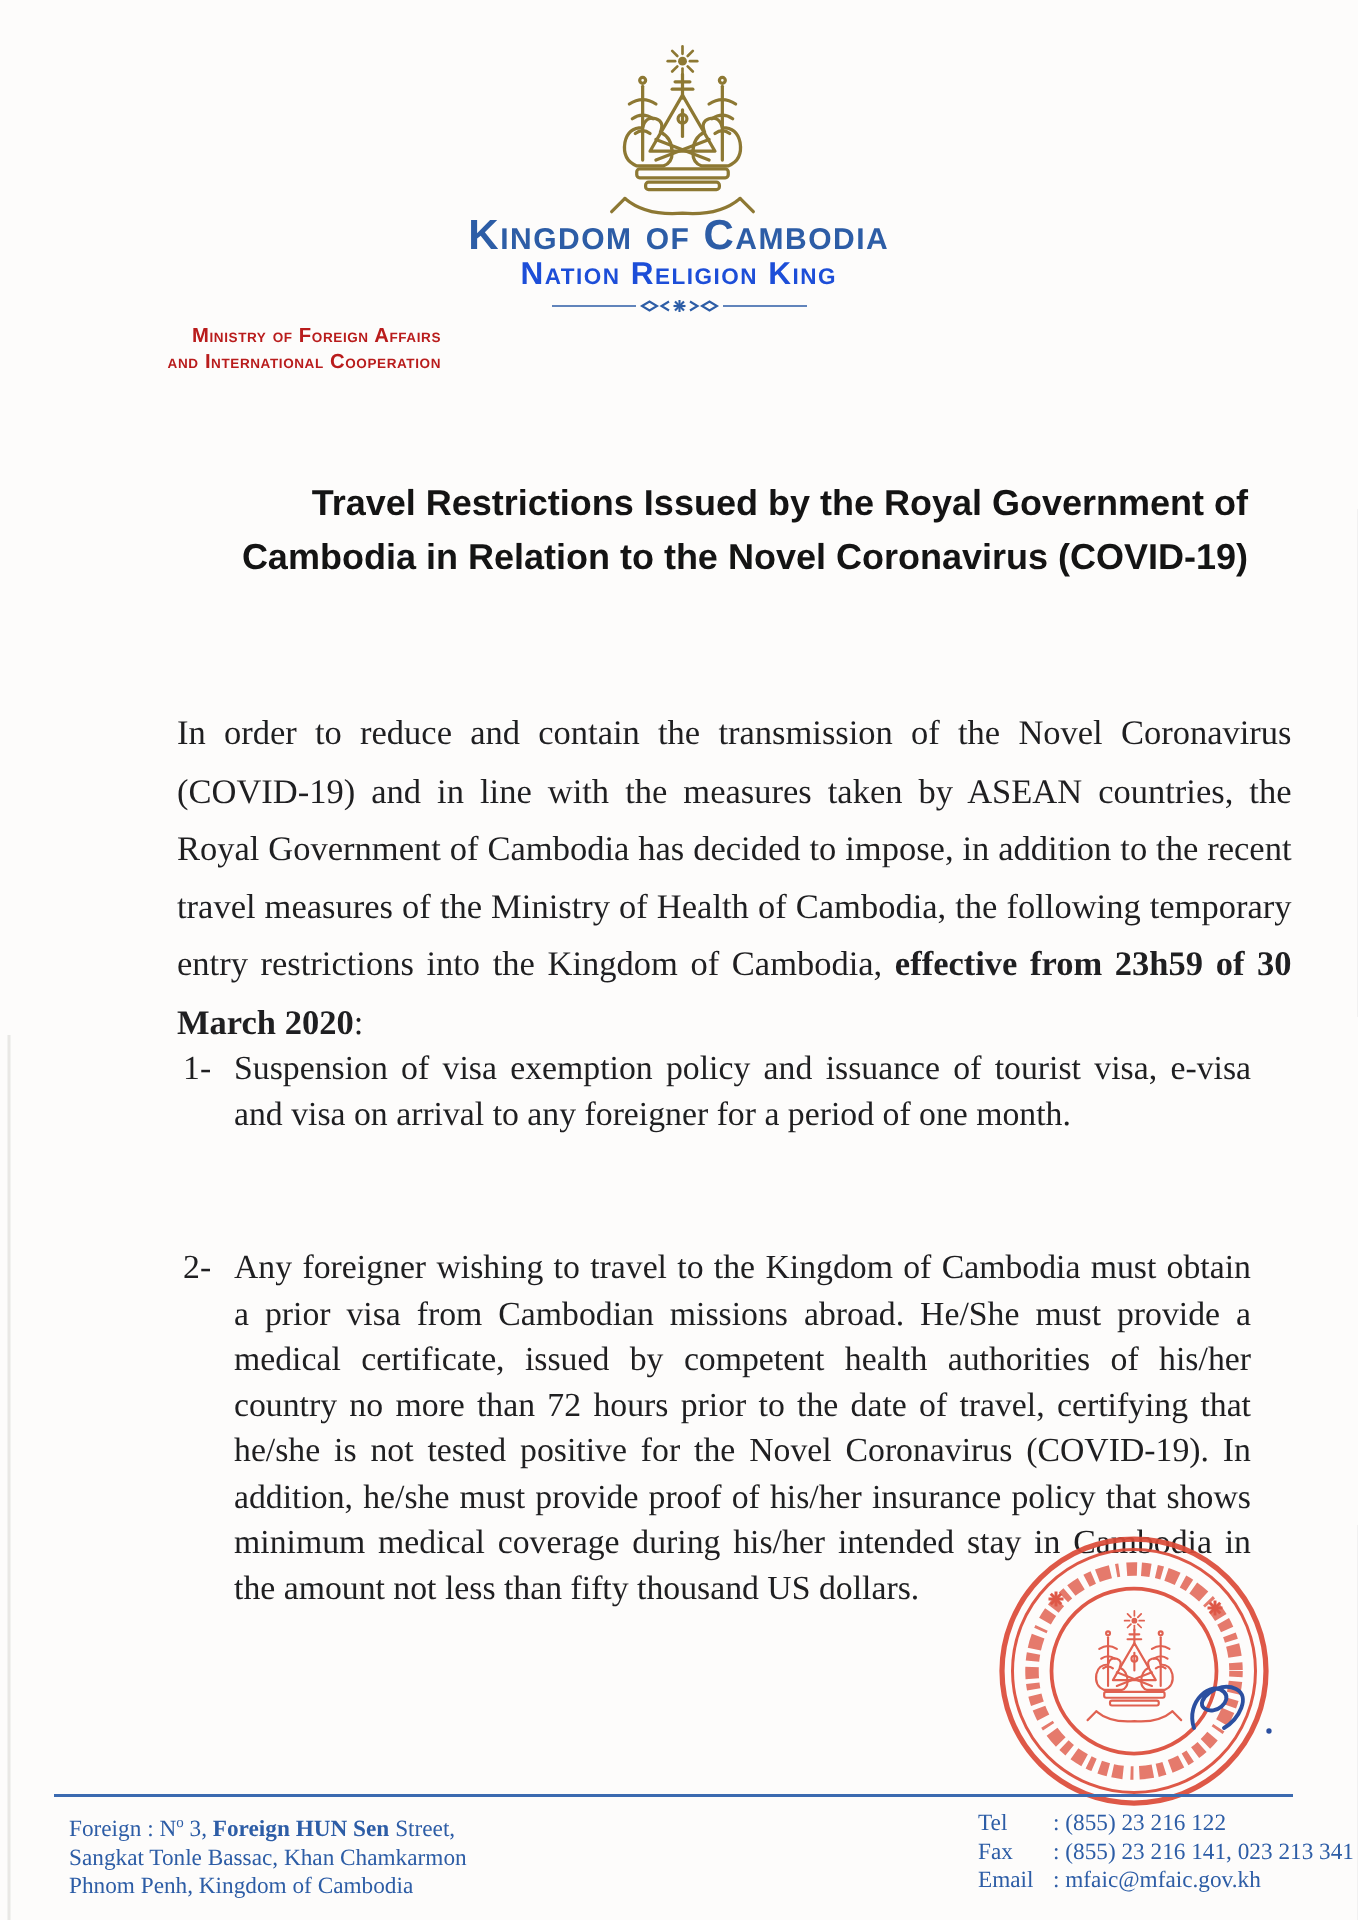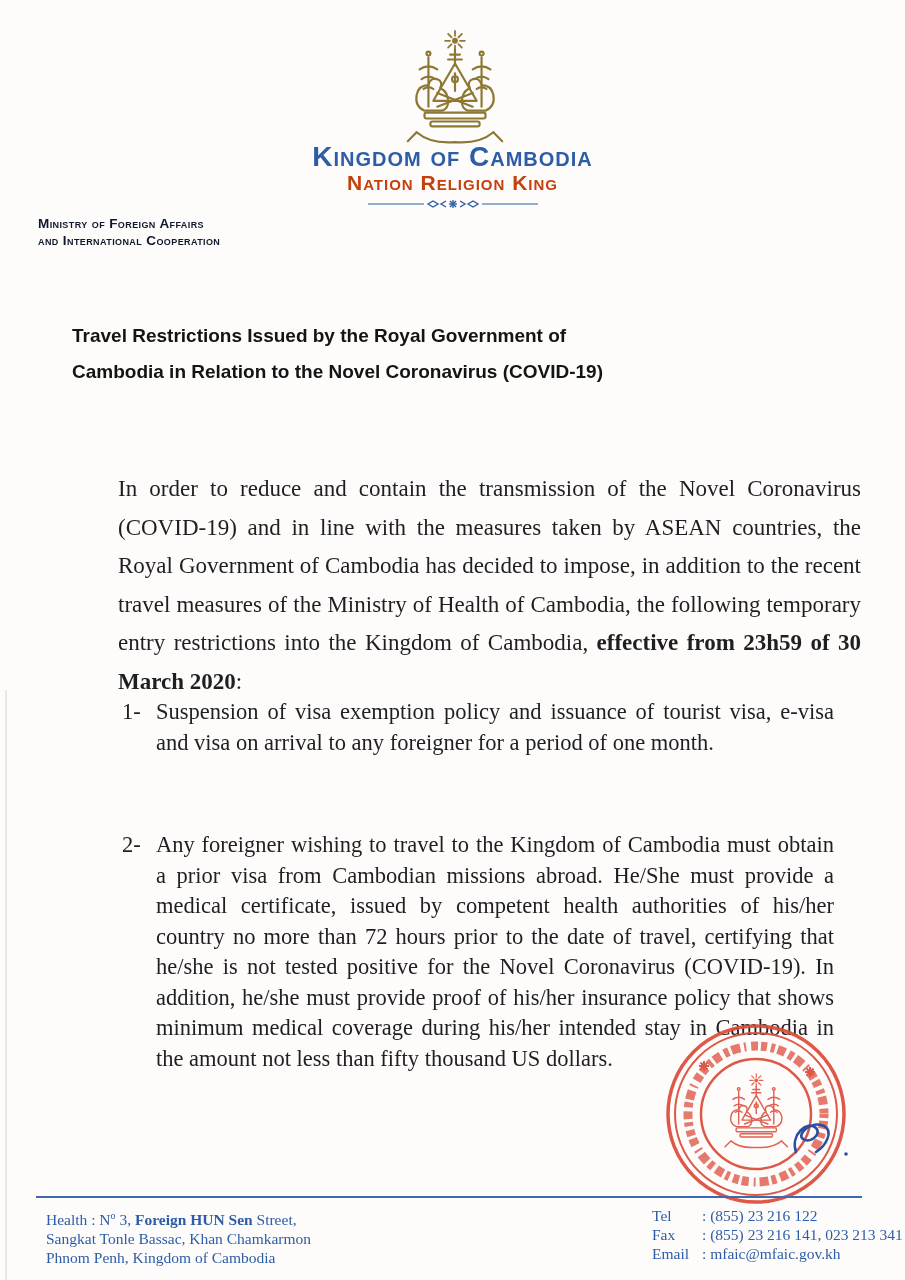--- a/index.html
+++ b/index.html
@@ -22,37 +22,37 @@
     font-variant:small-caps;font-weight:bold;
     font-size:28px;letter-spacing:1px;
     color:#2d5da6;
   }
   .motto{
     position:absolute;left:0;top:171px;width:100%;
     text-align:center;
     font-family:"Liberation Sans", sans-serif;
     font-variant:small-caps;font-weight:bold;
     font-size:21px;letter-spacing:1px;
-    color:#c2410c;
+    color:#1d4ed8;
   }
   .divider{position:absolute;left:368px;top:198px;width:170px;height:12px;color:#2d5da6;}
   .ministry{
     position:absolute;left:38px;top:216px;width:256px;
-    text-align:left;
+    text-align:right;
     font-family:"Liberation Sans", sans-serif;
     font-variant:small-caps;font-weight:bold;
     font-size:13.5px;line-height:16.5px;letter-spacing:.4px;
-    color:#0f172a;
+    color:#b91c1c;
   }
   
   .title{
     position:absolute;left:72px;top:318px;width:760px;
-    text-align:left;
-    font-family:"Liberation Sans", sans-serif;
-    font-weight:bold;font-size:19px;line-height:36px;
+    text-align:right;
+    font-family:"Liberation Sans", sans-serif;
+    font-weight:bold;font-size:24px;line-height:36px;
     color:#141414;
   }
   
   .intro{
     position:absolute;left:90px;top:447px;width:743px;
     font-size:23px;line-height:38.5px;
     text-align:justify;
     margin-left:28px;
   }
   .intro .b{font-weight:bold;}
@@ -217,21 +217,21 @@
   <div class="signature">
     <svg viewBox="0 0 70 55">
       <path d="M10 38 C4 20 22 6 30 14 C36 20 24 30 17 25 C10 20 26 6 38 12 C48 17 40 32 30 38" fill="none" stroke="currentColor" stroke-width="2.6" stroke-linecap="round"></path>
       <circle cx="60" cy="40" r="1.8" fill="currentColor"></circle>
     </svg>
   </div>
 
   <div class="footer-rule"></div>
 
   <div class="footer-left">
-    <div><span class="ws">Health : N</span><sup>o</sup><span class="ws"> 3, </span><span class="b ws">Foreign HUN Sen</span><span class="ws"> Street,</span></div>
+    <div><span class="ws">Foreign : N</span><sup>o</sup><span class="ws"> 3, </span><span class="b ws">Foreign HUN Sen</span><span class="ws"> Street,</span></div>
     <div>Sangkat Tonle Bassac, Khan Chamkarmon</div>
     <div>Phnom Penh, Kingdom of Cambodia</div>
   </div>
 
   <div class="footer-right">
     <span>Tel</span>
     <span class="val"><span class="ws">: </span><span>(855) 23 216 122</span></span>
     <span>Fax</span>
     <span class="val"><span class="ws">: </span><span>(855) 23 216 141, 023 213 341</span></span>
     <span>Email</span>

